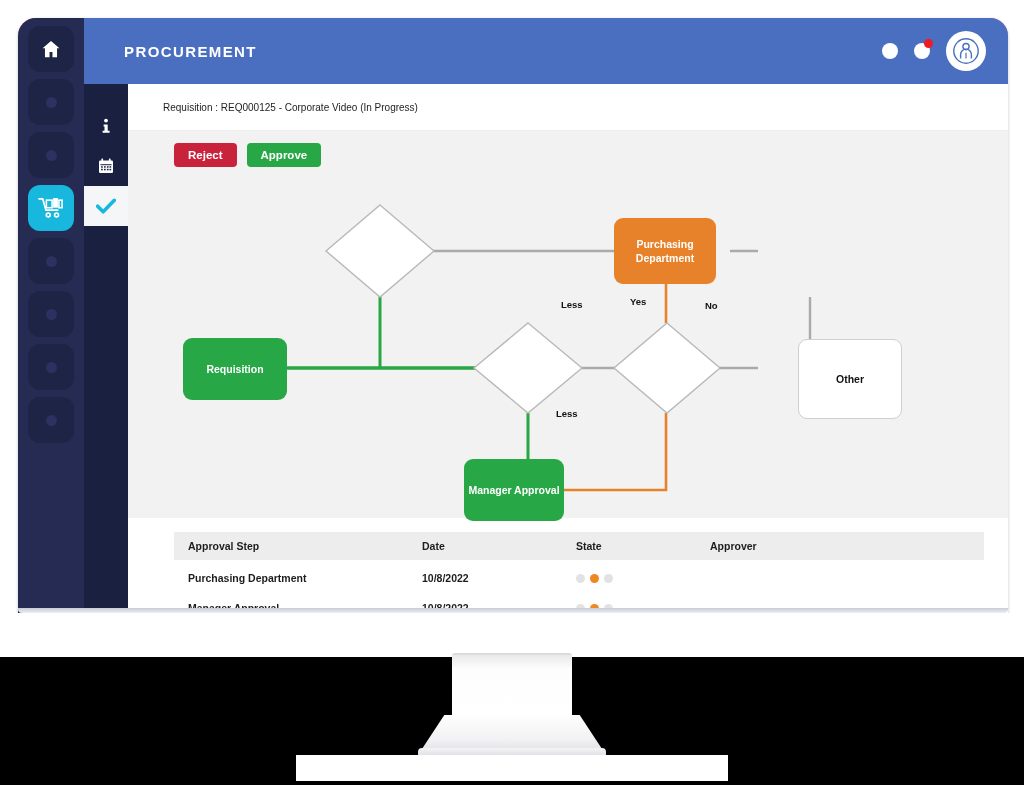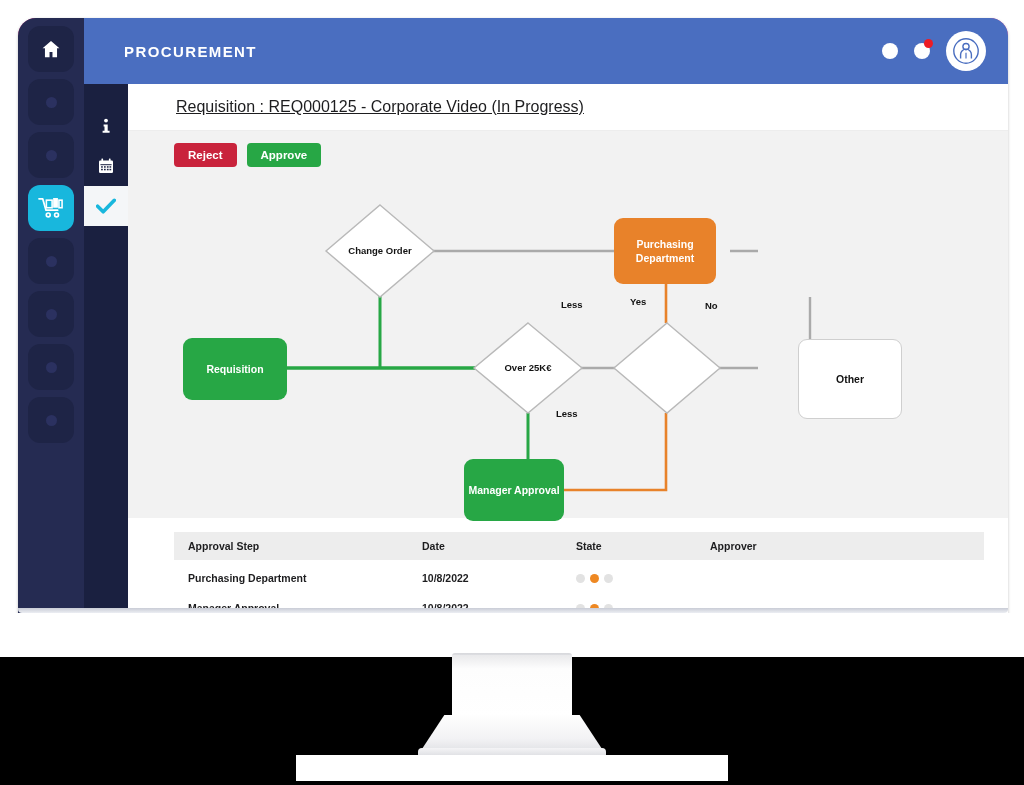--- a/index.html
+++ b/index.html
@@ -66,24 +66,23 @@
     width:40px;height:40px;border-radius:50%;background:#ffffff;
     display:flex;align-items:center;justify-content:center;cursor:pointer;
   }
 
   
   .content{
     position:absolute;left:110px;top:66px;right:0;bottom:0;background:#ffffff;
     overflow:hidden;
   }
   .page-title{
-    height:46px;display:flex;align-items:center;padding-left:48px;
-    font-size:16px;color:#1d1d1f;background:#ffffff;
+    height:46px;display:flex;align-items:center;padding-left:35px;
+    font-size:10px;color:#1d1d1f;background:#ffffff;
     border-bottom:1px solid #ededed;
-    text-decoration:underline;
   }
   .actionbar{
     background:#f2f2f2;padding:12px 0 6px 46px;display:flex;gap:10px;
   }
   .btn{
     border:none;border-radius:4px;color:#ffffff;font-size:11.5px;font-weight:700;
     padding:6px 14px;cursor:pointer;font-family:inherit;
   }
   .btn-reject{background:#c9233c;}
   .btn-approve{background:#27a745;}
@@ -279,30 +278,24 @@
           <path d="M538 240 L538 317 L392 317" stroke="#e8822a" stroke-width="2.6" fill="none"></path>
         </svg>
 
         <div class="node rect green" style="left:55px;top:165px;width:104px;height:62px;">
           <span>Requisition</span>
         </div>
 
         <svg class="node" style="left:196px;top:30px;width:112px;height:96px;" viewBox="0 0 112 96">
           <polygon points="56,2 110,48 56,94 2,48" fill="#ffffff" stroke="#b9b9b9" stroke-width="1.4"></polygon>
         </svg>
-        <div class="node diamond-label" style="left:196px;top:30px;width:112px;height:96px;">
-          <span>Change Order</span>
-        </div>
 
         <svg class="node" style="left:344px;top:148px;width:112px;height:94px;" viewBox="0 0 112 94">
           <polygon points="56,2 110,47 56,92 2,47" fill="#ffffff" stroke="#b9b9b9" stroke-width="1.4"></polygon>
         </svg>
-        <div class="node diamond-label" style="left:344px;top:148px;width:112px;height:94px;">
-          <span>Over 25K€</span>
-        </div>
 
         <div class="node rect green" style="left:336px;top:286px;width:100px;height:62px;">
           <span>Manager Approval</span>
         </div>
 
         <div class="node rect orange" style="left:486px;top:45px;width:102px;height:66px;">
           <span>Purchasing Department</span>
         </div>
 
         <svg class="node" style="left:484px;top:148px;width:110px;height:94px;" viewBox="0 0 110 94">

